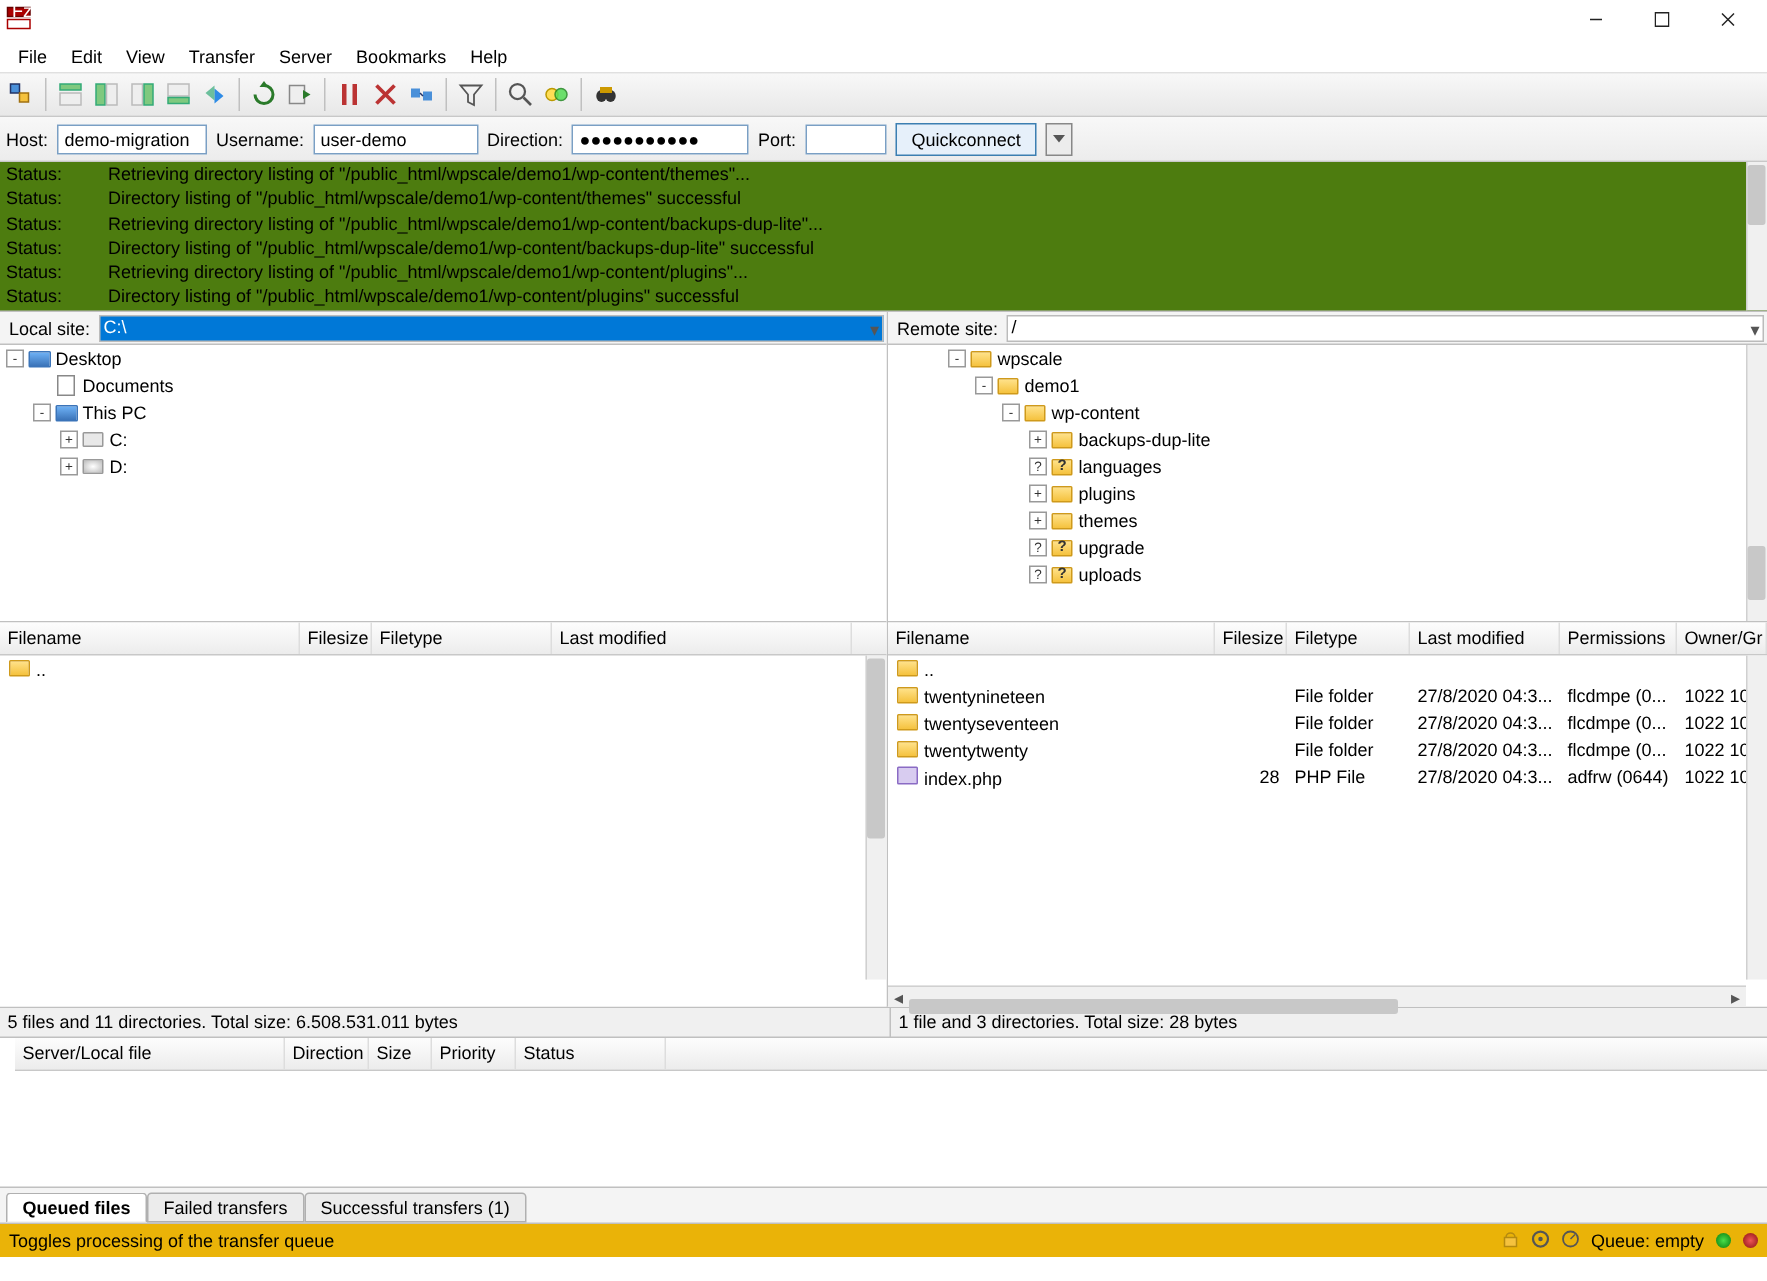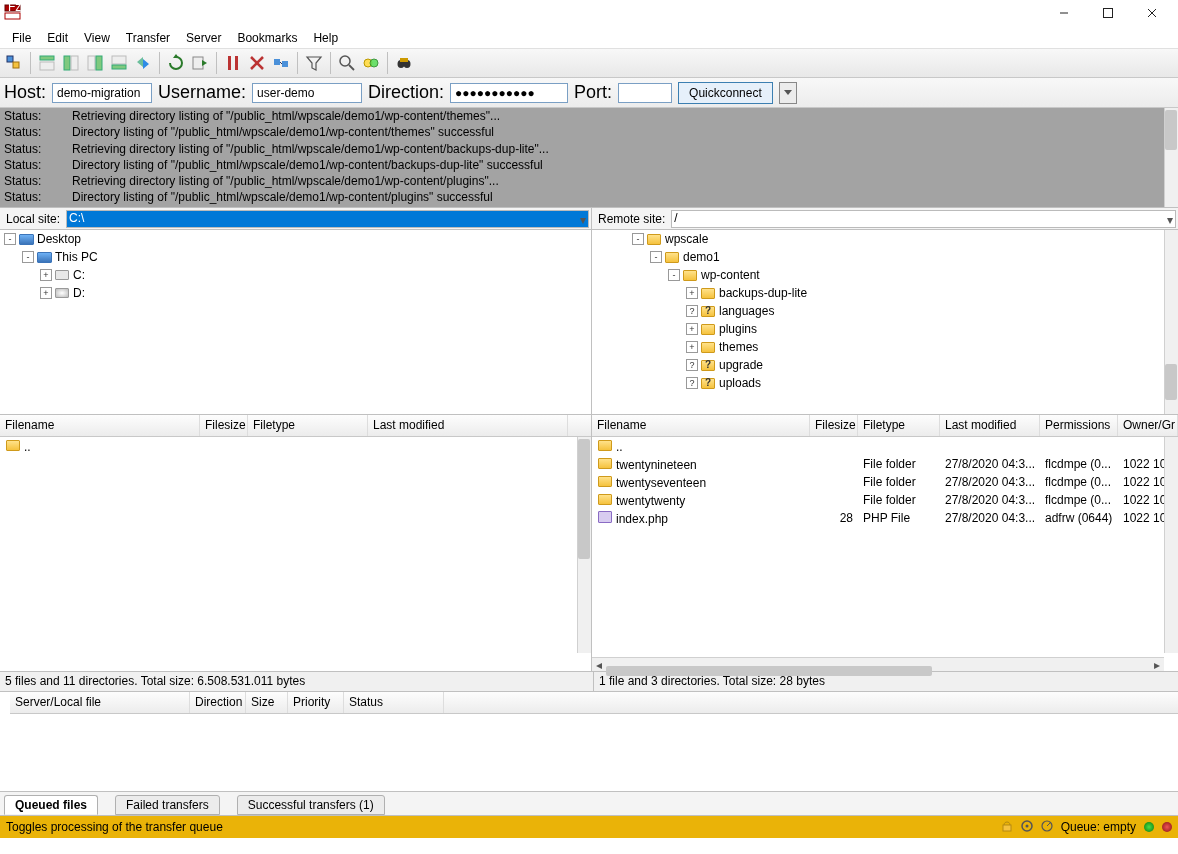--- a/index.html
+++ b/index.html
@@ -9,25 +9,25 @@
 .titlebar-controls { display: flex; gap: 0; }
 .win-btn { width: 44px; height: 22px; display: flex; align-items: center; justify-content: center; }
 .win-btn svg { width: 10px; height: 10px; }
 .menubar { height: 22px; display: flex; align-items: center; padding: 2px 4px; background: #fff; border-top: 1px solid #fff; }
 .menu-item { padding: 2px 8px; }
 .toolbar { height: 30px; display: flex; align-items: center; padding: 2px 2px; background: linear-gradient(#f8f8f8,#e8e8e8); border-top: 1px solid #e0e0e0; border-bottom: 1px solid #c8c8c8; }
 .tb-btn { width: 24px; height: 24px; display: flex; align-items: center; justify-content: center; margin: 0 0px; border: 1px solid transparent; }
 .tb-btn svg { width: 18px; height: 18px; }
 .tb-sep { width: 1px; height: 22px; background: #c0c0c0; margin: 0 4px; }
 .quickconnect-bar { height: 30px; display: flex; align-items: center; padding: 2px 4px; background: linear-gradient(#f8f8f8,#ececec); border-bottom: 1px solid #c8c8c8; gap: 6px; }
-.qc-label { font-size: 18px; }
+.qc-label { font-size: 12px; }
 .qc-input { height: 20px; border: 1px solid #7a9fc4; padding: 1px 4px; font-size: 12px; background: #fff; }
 .qc-btn { height: 22px; border: 1px solid #3c7fb1; background: #e6f0fa; padding: 2px 10px; font-size: 12px; }
 .qc-dd { width: 18px; height: 22px; border: 1px solid #888; background: #ececec; display:flex; align-items:center; justify-content:center; }
-.log-pane { height: 100px; background: #a3a3a3; border-bottom: 1px solid #c0c0c0; overflow: hidden; font-size: 12px; position: relative; }
+.log-pane { height: 100px; background: #4d7c0f; border-bottom: 1px solid #c0c0c0; overflow: hidden; font-size: 12px; position: relative; }
 .log-line { display: flex; padding: 0 4px; line-height: 16.3px; }
 .log-status { width: 68px; }
 .log-scroll { position:absolute; right:0; top:0; bottom:0; width:14px; background:#f0f0f0; border-left:1px solid #d0d0d0; }
 .log-thumb { position:absolute; right:1px; top:2px; width:12px; height:40px; background:#c8c8c8; border-radius:2px;}
 .split-pane { display: flex; height: 464px; border-bottom: 1px solid #c0c0c0; }
 .pane { display: flex; flex-direction: column; }
 .pane-left { width: 594px; border-right: 1px solid #c0c0c0; }
 .pane-right { flex: 1; }
 .site-bar { height: 22px; display: flex; align-items: center; border-bottom: 1px solid #c0c0c0; background: #f4f4f4; padding: 0 2px; position:relative;}
 .site-label { padding: 0 4px; }
@@ -59,21 +59,21 @@
 .list-scroll { position:absolute; right:0; top:22px; bottom:18px; width:14px; background:#f0f0f0; border-left:1px solid #d0d0d0;}
 .list-hscroll { position:absolute; left:0; right:14px; bottom:0; height:14px; background:#f0f0f0; border-top:1px solid #d0d0d0; display:flex; align-items:center;}
 .list-hscroll .harrow { width:14px; height:14px; display:flex; align-items:center; justify-content:center; color:#555;}
 .list-hscroll .htrack { flex:1; position:relative;}
 .list-hscroll .hthumb { position:absolute; left:0; width:60%; height:10px; top:1px; background:#c8c8c8; border-radius:2px;}
 .list-scroll .vthumb { position:absolute; right:1px; top:2px; width:12px; height:120px; background:#c8c8c8; border-radius:2px;}
 .summary-bar { height:20px; background:#f0f0f0; border-bottom:1px solid #c0c0c0; padding:2px 5px; font-size:12px;}
 .queue-pane { height: 100px; background:#fff; border-bottom:1px solid #c0c0c0;}
 .queue-header { height:22px; display:flex; background:linear-gradient(#fdfdfd,#ececec); border-bottom:1px solid #c8c8c8;margin-left:10px;}
 .tabs-bar { height:24px; display:flex; align-items:flex-end; background:#f4f4f4; padding:0 4px; border-bottom:1px solid #c0c0c0;}
-.tab { height:20px; padding: 2px 10px; border:1px solid #b0b0b0; border-bottom:1px solid #f4f4f4; background:#fff; margin-right:17px; border-radius:3px 3px 0 0; font-size:12px;}
+.tab { height:20px; padding: 2px 10px; border:1px solid #b0b0b0; border-bottom:1px solid #f4f4f4; background:#fff; margin-right:0; border-radius:3px 3px 0 0; font-size:12px;}
 .tab.inactive { background:#ececec; border-bottom:1px solid #b0b0b0;}
 .statusbar { height:22px; display:flex; align-items:center; justify-content:space-between; padding:2px 6px; background:#eab308;}
 .status-right { display:flex; align-items:center; gap:8px;}
 .led { width:10px; height:10px; border-radius:50%;}
 .led.green { background: radial-gradient(#4ade4a,#0a7a0a);}
 .led.red { background: radial-gradient(#e55,#8a1111);}
 .lock-ico { width:12px; height:12px; }
 .gear-ico { width:12px; height:12px; }
 </style>
 </head>
@@ -274,20 +274,28 @@
       <div class="site-field sel"><span>C:\</span><span class="dd">▾</span></div>
     </div>
     <div class="tree-pane" id="local-tree">
         <div class="tree-row">
           <span class="tree-indent" style="width:0px"></span>
           <span class="expander">-</span>
           <span class="tree-icon">
             <span class="monitor-ico"></span>
           </span>
           <span>Desktop</span>
+        </div>
+        <div class="tree-row">
+          <span class="tree-indent" style="width:18px"></span>
+          <span class="expander blank"></span>
+          <span class="tree-icon">
+            <span class="doc-ico"></span>
+          </span>
+          <span>Documents</span>
         </div>
         <div class="tree-row">
           <span class="tree-indent" style="width:18px"></span>
           <span class="expander">-</span>
           <span class="tree-icon">
             <span class="monitor-ico"></span>
           </span>
           <span>This PC</span>
         </div>
         <div class="tree-row">

